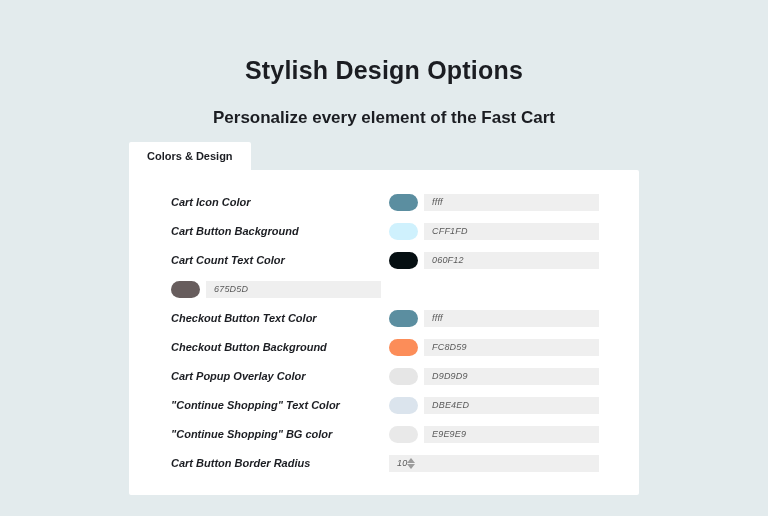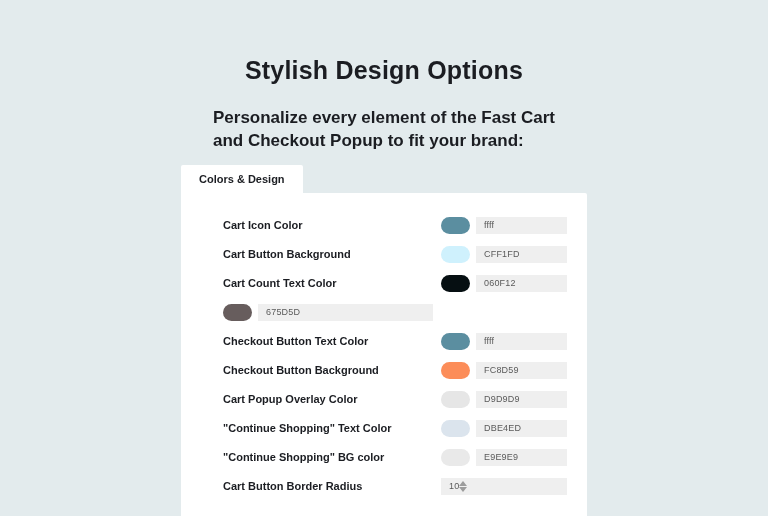--- a/index.html
+++ b/index.html
@@ -25,21 +25,21 @@
   .subtitle {
     margin-top: 22px;
     font-size: 17px;
     font-weight: 700;
     color: #1b1d22;
     text-align: left;
     line-height: 1.35;
   }
   .panel-area {
     margin-top: 12px;
-    width: 406px;
+    width: 510px;
     position: relative;
   }
   .tab {
     background: #fff;
     display: inline-block;
     padding: 8px 18px 7px 18px;
     font-size: 11px;
     font-weight: 700;
     color: #1b1d22;
     border-top-left-radius: 2px;
@@ -47,20 +47,21 @@
     border-bottom: 1px solid #fff;
     position: relative;
     z-index: 2;
   }
   .panel {
     background: #fff;
     width: 100%;
     padding: 24px 20px 0 42px;
     border-radius: 0 2px 2px 2px;
     min-height: 325px;
+    font-style: italic;
   }
   .row {
     display: flex;
     align-items: center;
     margin-bottom: 12px;
   }
   .label {
     width: 218px;
     font-size: 11px;
     font-weight: 700;
@@ -101,21 +102,20 @@
   }
   .stepper svg { display:block; }
 </style>
 </head>
 <body>
 
 <div class="wrap">
   <div class="title">Stylish Design Options</div>
   <div class="subtitle">
     <span>Personalize every element of the Fast Cart</span><br>
-    <span>and Checkout Popup to fit your brand:</span>
   </div>
 
   <div class="panel-area">
     <div class="tab">Colors &amp; Design</div>
     <div class="panel">
 
       <div class="row">
         <div class="label">Cart Icon Color</div>
         <div class="swatch" style="background:#5B8EA0"></div>
         <div class="field">ffff</div>

